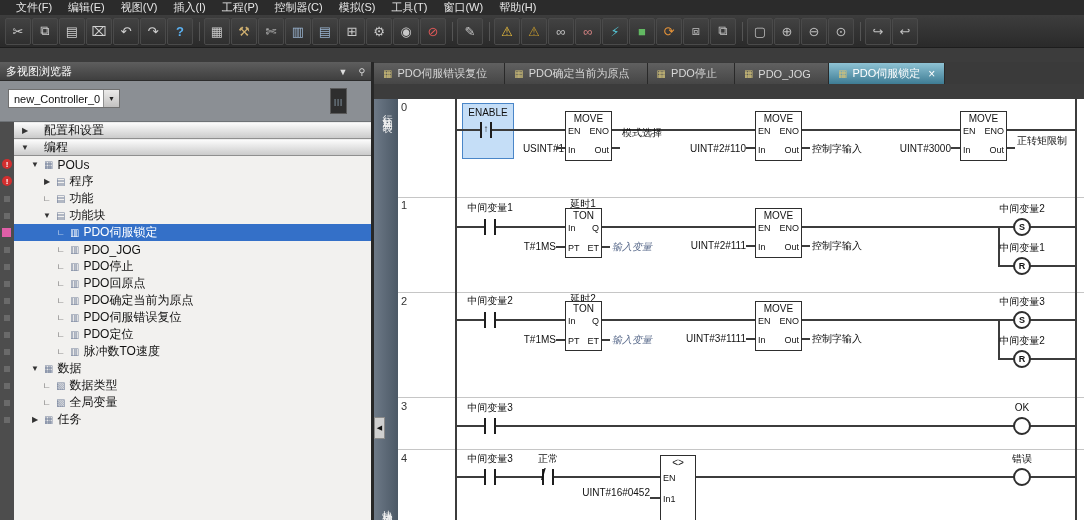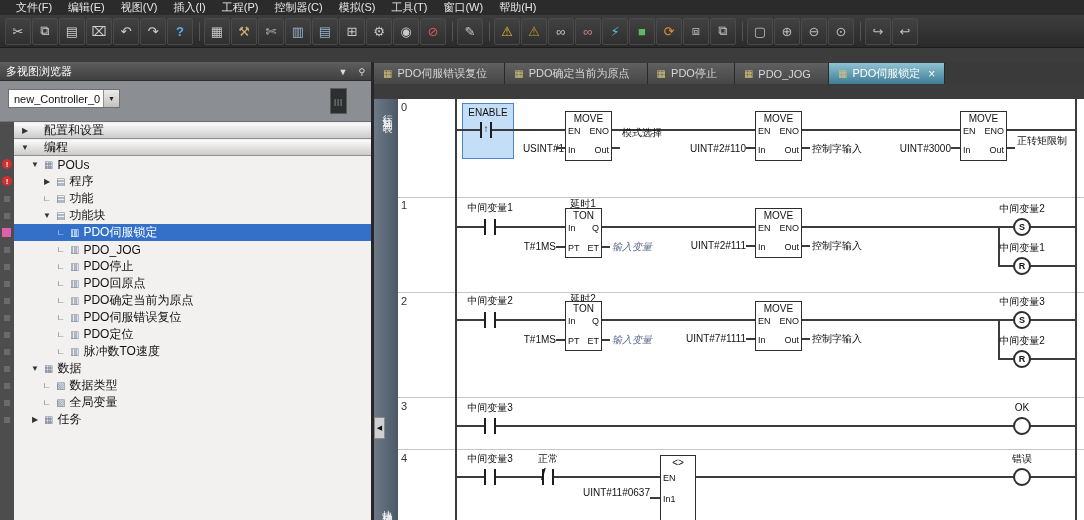--- a/index.html
+++ b/index.html
@@ -505,21 +505,21 @@
     <div class="wh" style="left:158px;top:240px;width:9px"></div>
     <div class="wh" style="left:204px;top:240px;width:8px"></div>
     <span class="lt it" style="left:214px;top:235px">输入变量</span>
     <div class="fb" style="left:357px;top:202px;width:47px;height:50px">
       <div class="fbt">MOVE</div>
       <span class="pin pl" style="top:14px">EN</span>
       <span class="pin pr" style="top:14px">ENO</span>
       <span class="pin pl" style="top:33px">In</span>
       <span class="pin pr" style="top:33px">Out</span>
     </div>
-    <span class="lt ltr" style="left:280px;top:234px;width:68px">UINT#7#1111</span>
+    <span class="lt ltr" style="left:280px;top:234px;width:68px">UINT#3#1111</span>
     <div class="wh" style="left:348px;top:239px;width:9px"></div>
     <div class="wh" style="left:404px;top:239px;width:8px"></div>
     <span class="lt" style="left:414px;top:234px">控制字输入</span>
     <span class="lt ltc" style="left:579px;top:197px;width:90px">中间变量3</span>
     <div class="coil" style="left:615px;top:212px">S</div>
     <span class="lt ltc" style="left:579px;top:236px;width:90px">中间变量2</span>
     <div class="coil" style="left:615px;top:251px">R</div>
 
     <div class="wh" style="left:57px;top:326px;width:29px"></div>
     <div class="wh" style="left:98px;top:326px;width:518px"></div>
@@ -540,18 +540,18 @@
     <div class="cb" style="left:96px;top:370px"></div>
     <span class="lt ltc" style="left:105px;top:354px;width:90px">正常</span>
     <div class="cb" style="left:144px;top:370px"></div>
     <div class="cb" style="left:154px;top:370px"></div>
     <span class="slash" style="left:143px;top:366px">/</span>
     <div class="fb" style="left:262px;top:356px;width:36px;height:66px">
       <div class="fbt">&lt;&gt;</div>
       <span class="pin pl" style="top:17px">EN</span>
       <span class="pin pl" style="top:38px">In1</span>
     </div>
-    <span class="lt ltr" style="left:180px;top:388px;width:72px">UINT#11#0637</span>
+    <span class="lt ltr" style="left:180px;top:388px;width:72px">UINT#16#0452</span>
     <div class="wh" style="left:252px;top:398px;width:10px"></div>
     <span class="lt ltc" style="left:579px;top:354px;width:90px">错误</span>
     <div class="coil" style="left:615px;top:369px"></div>
   </div>
 </div>
 
 </body></html>

